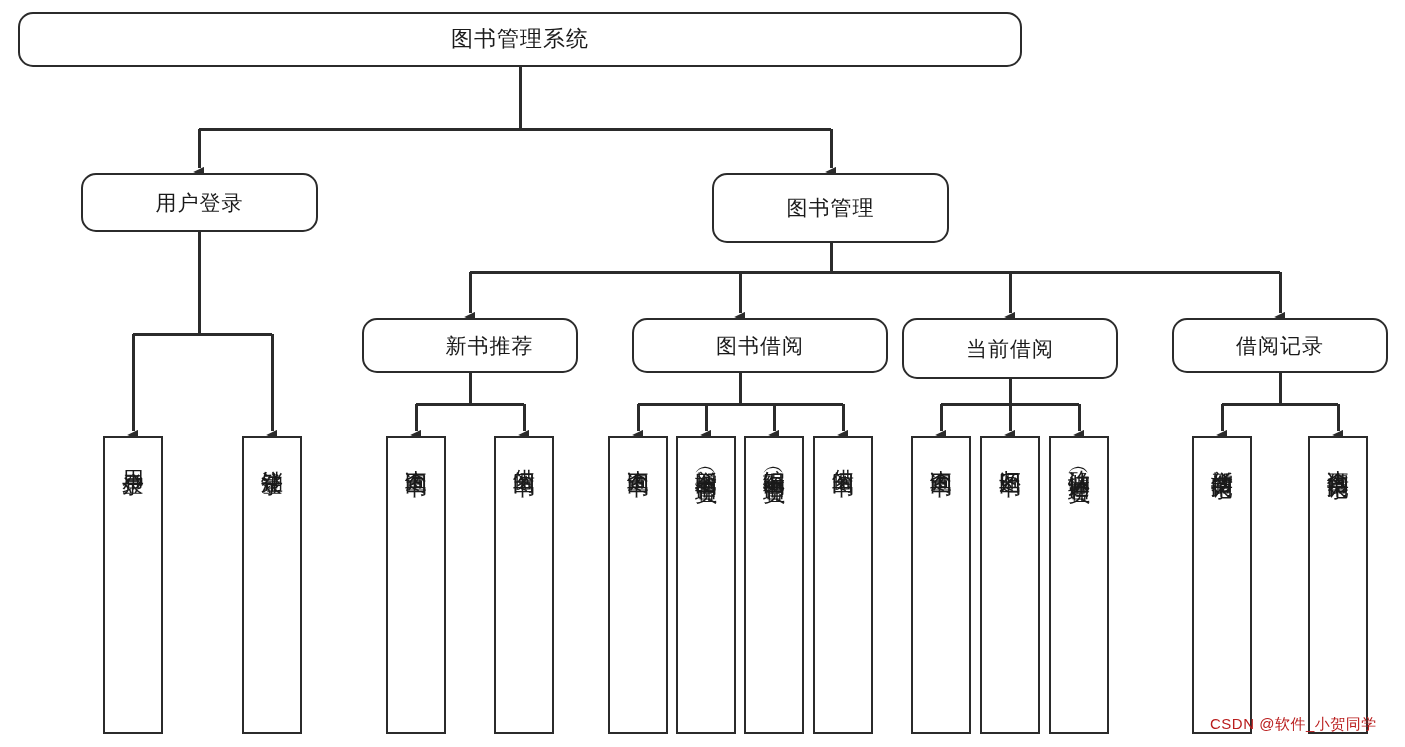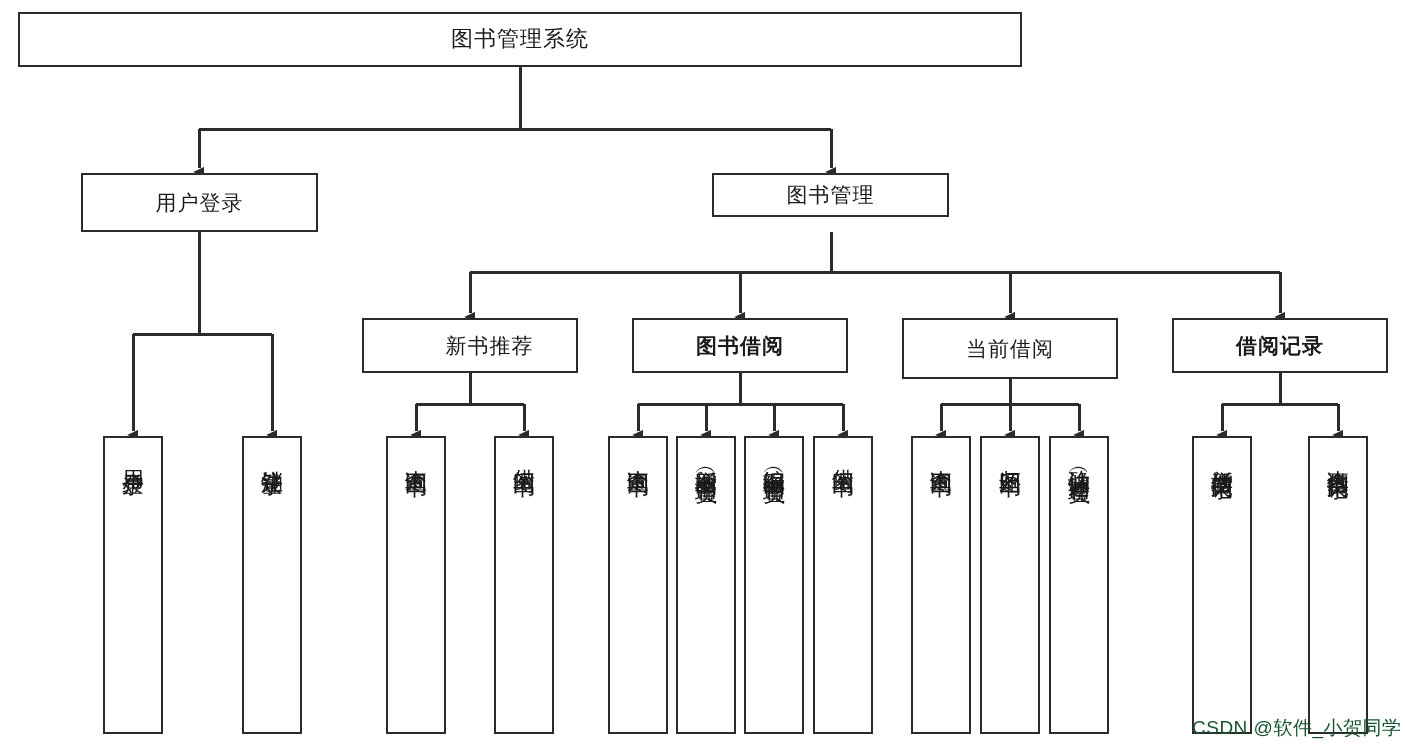--- a/index.html
+++ b/index.html
@@ -35,45 +35,47 @@
     align-items: center;
     justify-content: center;
     color: #1a1a1a;
     z-index: 2;
   }
   .node-h {
     font-size: 21px;
     letter-spacing: 1px;
     line-height: 1.2;
     white-space: nowrap;
+    border-radius: 15px;
   }
   .node-root {
     font-size: 22px;
   }
   
   .node-v {
     align-items: flex-start;
     padding-top: 14px;
   }
   .node-v .vtext {
     writing-mode: vertical-rl;
     text-orientation: upright;
     font-size: 22px;
     line-height: 1.28;
     letter-spacing: 2px;
     white-space: nowrap;
     display: block;
   }
   .watermark {
     position: absolute;
-    color: #14532d;
-    font-size: 19px;
+    color: #b91c1c;
+    font-size: 15px;
     letter-spacing: 0.5px;
     white-space: nowrap;
     z-index: 5;
+    padding-left: 18px;
   }
 </style>
 </head>
 <body>
 
 <div id="canvas">
 
   <svg id="edges" viewBox="0 0 1405 747" width="1405" height="747" xmlns="http://www.w3.org/2000/svg">
     <defs>
       <marker id="arrow" markerWidth="10" markerHeight="11" refX="1.2" refY="5.2" orient="auto" markerUnits="userSpaceOnUse">
@@ -129,34 +131,34 @@
     </g>
   </svg>
 
   <div class="node node-h node-root" style="left:18px; top:12px; width:1004px; height:55px;">
     <span>图书管理系统</span>
   </div>
 
   <div class="node node-h" style="left:81px; top:173px; width:237px; height:59px;">
     <span>用户登录</span>
   </div>
-  <div class="node node-h" style="left:712px; top:173px; width:237px; height:44px;">
+  <div class="node node-h" style="left:712px; top:173px; width:237px; height:70px;">
     <span>图书管理</span>
   </div>
 
   <div class="node node-h" style="left:362px; top:318px; width:216px; height:55px;padding-left:39px;">
     <span>新书推荐</span>
   </div>
-  <div class="node node-h" style="left:632px; top:318px; width:216px; height:55px;font-weight:bold;">
+  <div class="node node-h" style="left:632px; top:318px; width:256px; height:55px;">
     <span>图书借阅</span>
   </div>
   <div class="node node-h" style="left:902px; top:318px; width:216px; height:61px;">
     <span>当前借阅</span>
   </div>
-  <div class="node node-h" style="left:1172px; top:318px; width:216px; height:55px;font-weight:bold;">
+  <div class="node node-h" style="left:1172px; top:318px; width:216px; height:55px;">
     <span>借阅记录</span>
   </div>
 
   <div class="node node-v" style="left:103px; top:436px; width:60px; height:298px;">
     <span class="vtext">用户登录</span>
   </div>
   <div class="node node-v" style="left:242px; top:436px; width:60px; height:298px;">
     <span class="vtext">注销登录</span>
   </div>
 

